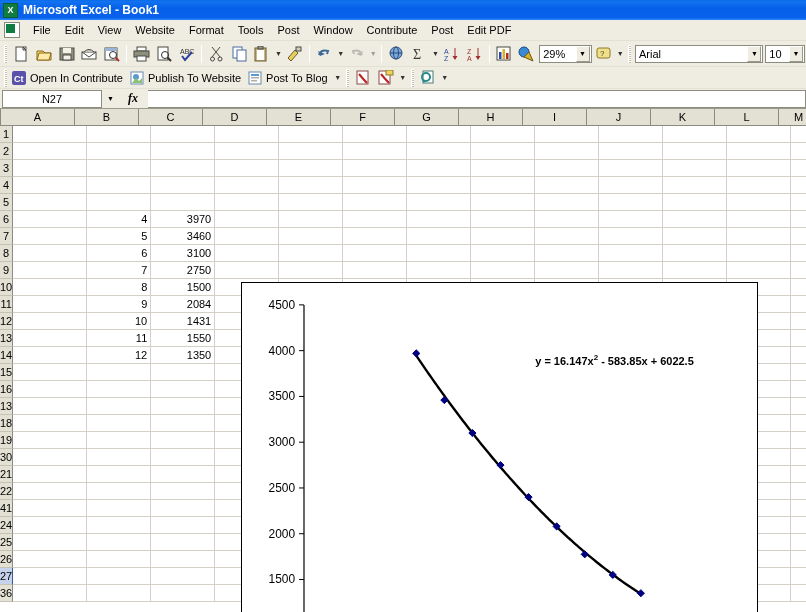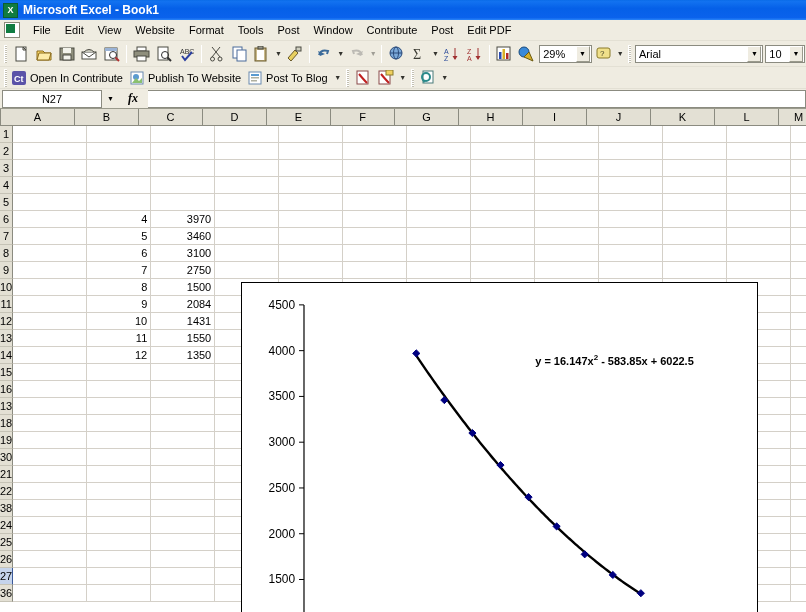--- a/index.html
+++ b/index.html
@@ -437,21 +437,21 @@
         <div class="rowcell">13</div>
         <div class="rowcell">14</div>
         <div class="rowcell">15</div>
         <div class="rowcell">16</div>
         <div class="rowcell">13</div>
         <div class="rowcell">18</div>
         <div class="rowcell">19</div>
         <div class="rowcell">30</div>
         <div class="rowcell">21</div>
         <div class="rowcell">22</div>
-        <div class="rowcell">38</div>
+        <div class="rowcell">41</div>
         <div class="rowcell">24</div>
         <div class="rowcell">25</div>
         <div class="rowcell">26</div>
         <div class="rowcell sel">27</div>
         <div class="rowcell">36</div>
       </div>
     <div id="cells">
         <div class="row">
           <div class="cell" style="width: 74px;"></div>
           <div class="cell" style="width: 64px;"></div>

